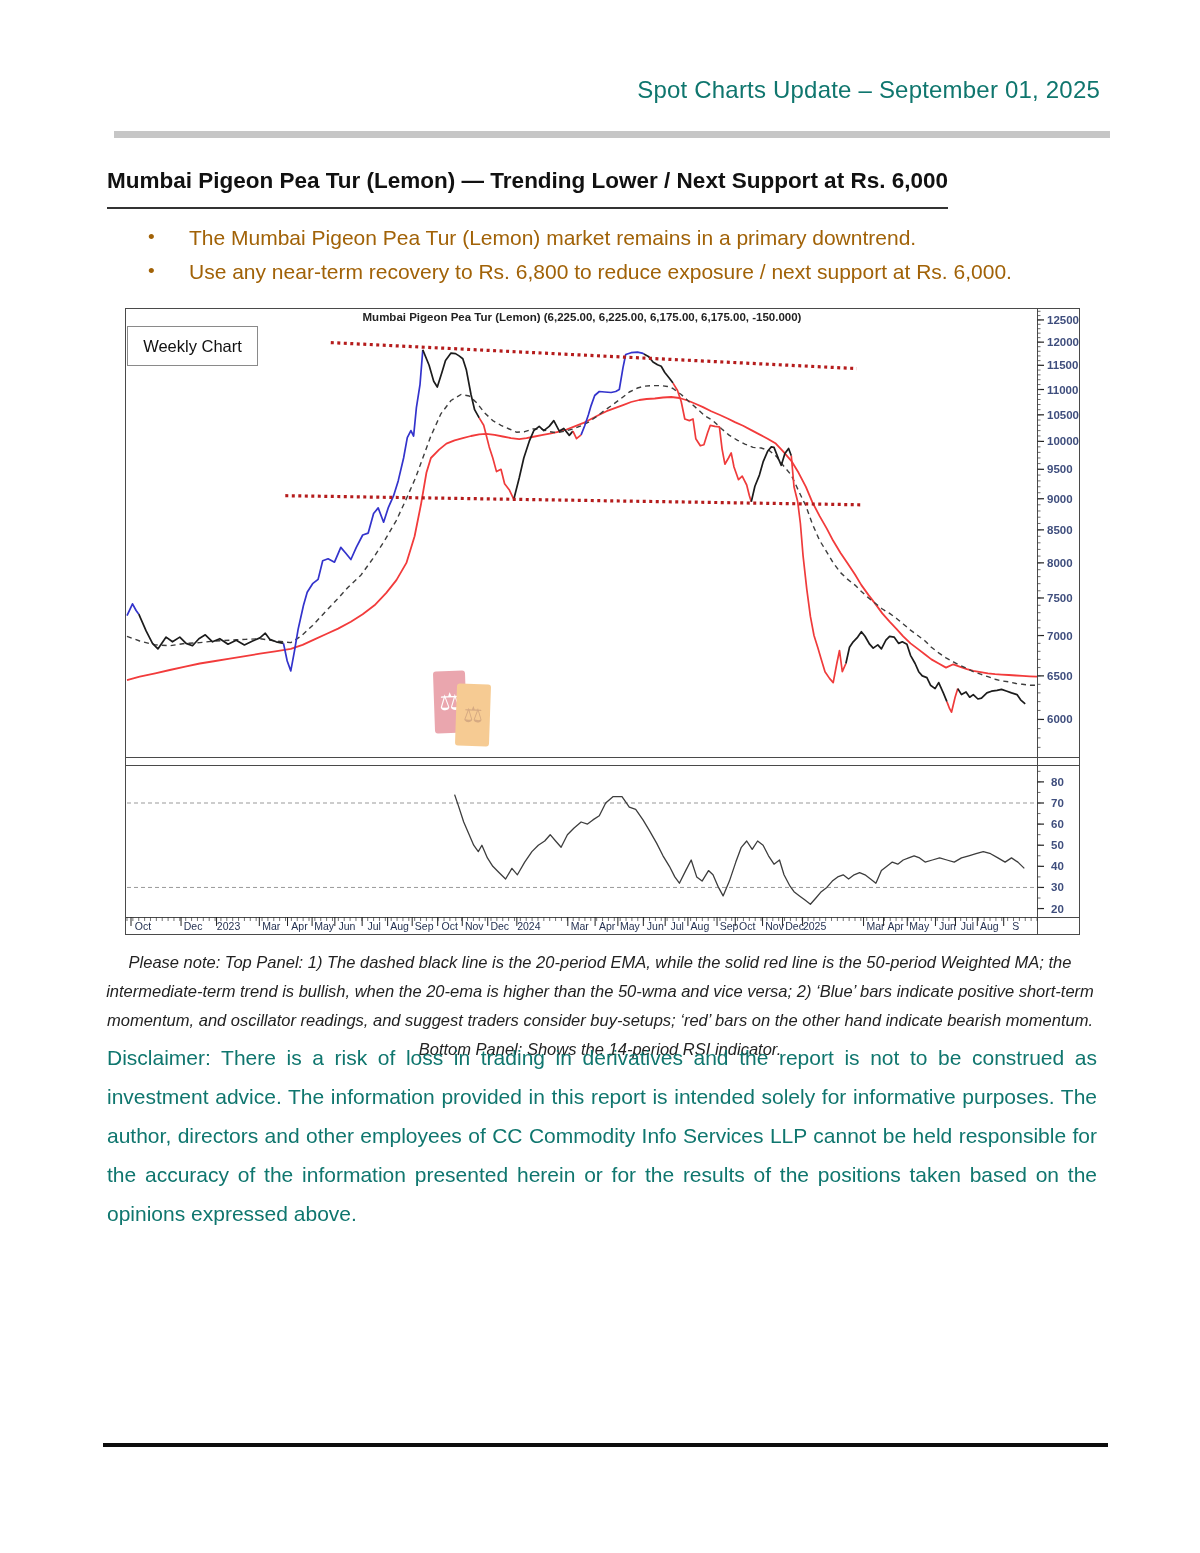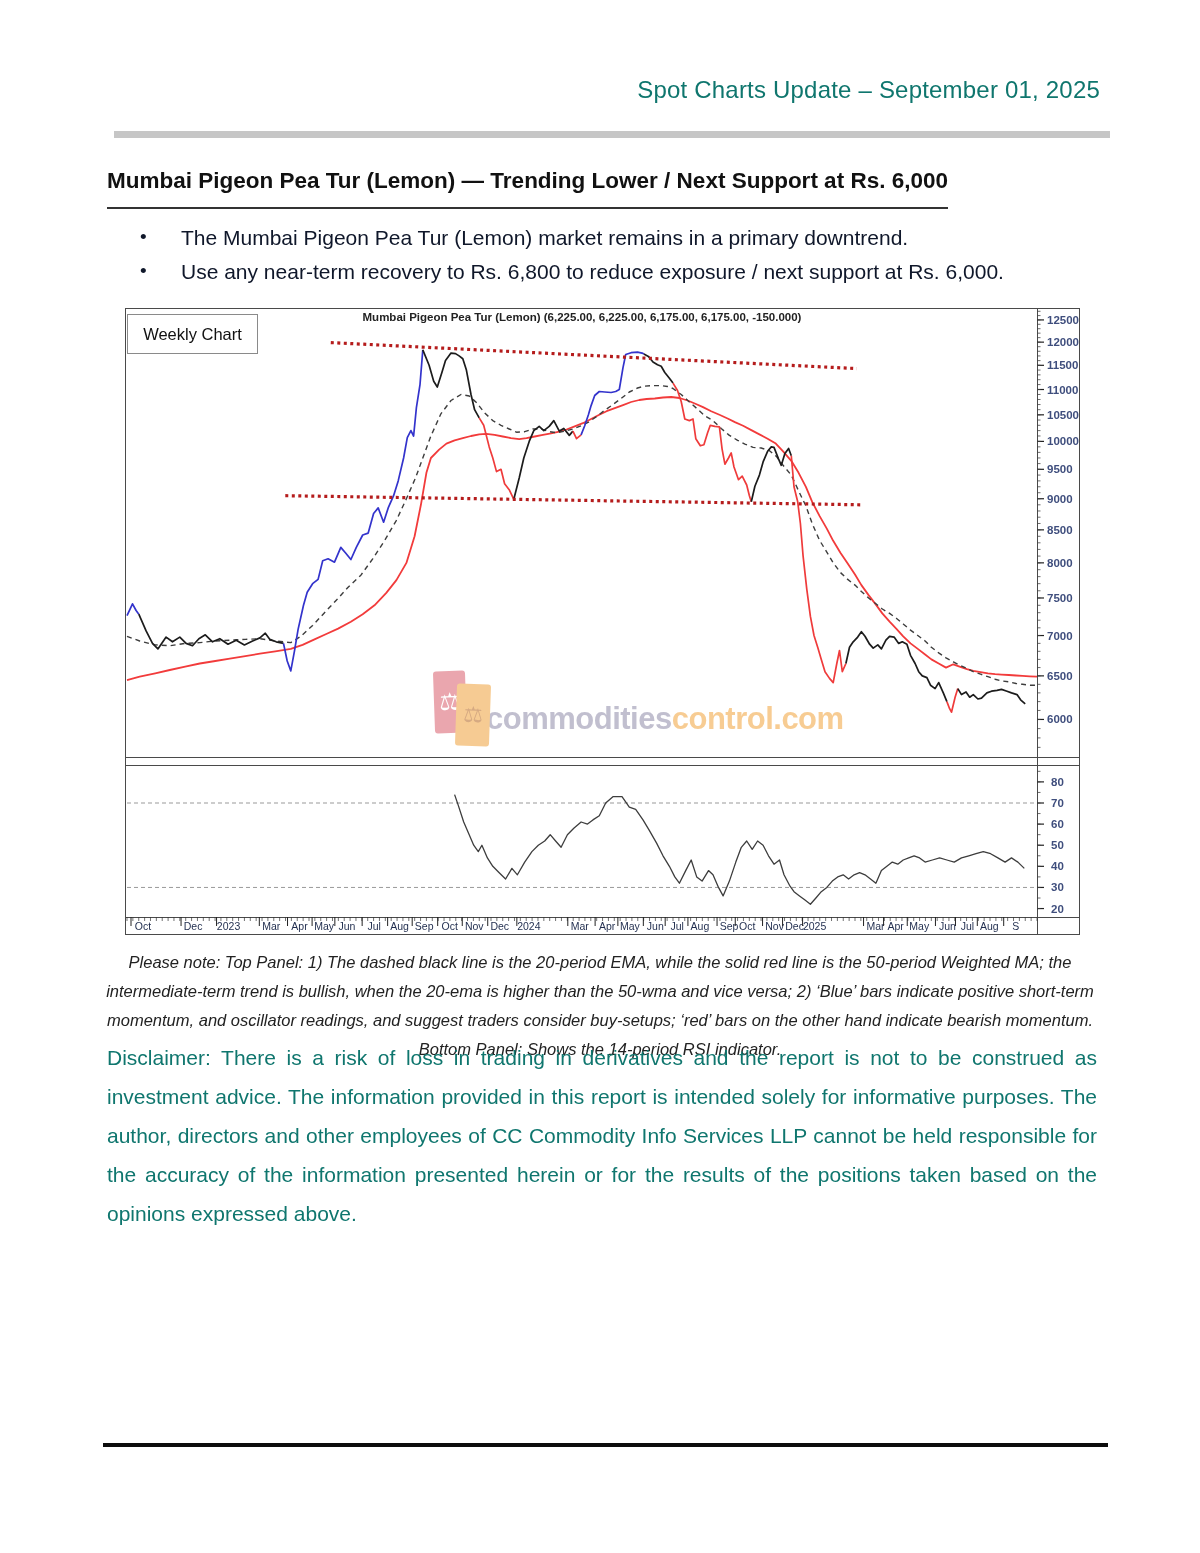--- a/index.html
+++ b/index.html
@@ -15,30 +15,30 @@
   }
   .header-bar {
     position:absolute; top:131px; left:114px; width:996px; height:7px;
     background:#c6c6c6;
   }
   .section-heading {
     position:absolute; top:168px; left:107px; width:1000px;
     font-size:22.5px; font-weight:bold; color:#111;
   }
   .section-heading span { border-bottom:2.5px solid #333; padding-bottom:14px; }
-  .bullet-row { position:absolute; left:140px; width:990px; font-size:21px; color:#0f172a; }
+  .bullet-row { position:absolute; left:148px; width:990px; font-size:21px; color:#a16207; }
   .bullet-row .dot { display:inline-block; width:41px; font-size:19px; vertical-align:top; }
   .bullet-1 { top:226px; }
   .bullet-2 { top:260px; }
 
   .chart-wrap { position:absolute; left:125px; top:308px; width:1067px; height:627px; }
   #chart-svg { position:absolute; left:0; top:0; }
 
   .weekly-chart-box {
-    position:absolute; left:2px; top:6px; width:131px; height:40px;
+    position:absolute; left:2px; top:18px; width:131px; height:40px;
     background:#fff; border:1.5px solid #8a8a8a;
     display:flex; align-items:center; justify-content:center;
     font-size:16.5px; color:#111; z-index:4;
   }
   .annotation-box {
     position:absolute; left:3px; top:464px; width:331px; height:133px;
     background:#fff; border:2px solid #9a9a9a; padding:9px 12px 6px 14px;
     font-size:18.5px; line-height:32px; color:#151515; z-index:4;
   }
   .watermark {
@@ -462,19 +462,18 @@
       <polyline points="205.8,34.6 731.8,60.6" fill="none" stroke="#b51c1c" stroke-width="3.2" stroke-linejoin="round" stroke-dasharray="3 3.5"></polyline>
       <polyline points="160.3,187.7 736.4,196.8" fill="none" stroke="#b51c1c" stroke-width="3.2" stroke-linejoin="round" stroke-dasharray="3 3.5"></polyline>
       <polyline points="329.6,486.6 333.2,497.1 338.7,514.0 344.2,526.7 348.7,537.2 353.3,543.6 356.9,537.2 362.4,549.9 367.8,558.3 374.2,564.7 380.6,571.0 386.9,560.4 392.4,566.8 399.7,554.1 406.9,543.6 413.3,537.2 419.7,533.0 425.2,526.7 430.6,533.0 436.1,539.3 442.4,526.7 448.8,520.3 456.1,514.0 462.5,516.1 467.9,511.9 474.3,507.7 480.7,495.0 487.9,488.7 497.0,488.7 504.3,499.2 510.7,501.3 518.0,511.9 524.3,522.4 531.6,535.1 538.0,547.8 544.4,558.3 549.8,568.9 554.4,575.2 560.7,562.6 566.2,552.0 571.7,568.9 577.1,573.1 583.5,562.6 588.0,566.8 593.5,579.4 598.1,587.9 604.4,573.1 610.8,554.1 616.3,539.3 621.7,533.0 627.2,541.4 632.6,533.0 638.1,537.2 643.5,547.8 649.0,556.2 654.5,552.0 659.0,566.8 664.5,577.3 669.0,583.7 674.5,587.9 680.0,592.1 685.4,596.3 690.9,590.0 696.3,583.7 701.8,579.4 707.3,573.1 712.7,568.9 718.2,566.8 723.6,571.0 729.1,566.8 734.6,564.7 740.0,566.8 745.5,571.0 750.9,575.2 756.4,562.6 761.9,558.3 767.3,554.1 772.8,556.2 778.2,552.0 783.7,549.9 789.1,547.8 794.6,549.9 800.1,554.1 807.4,552.0 814.6,549.9 821.9,552.0 829.2,554.1 836.5,549.9 843.8,547.8 851.0,545.7 858.3,543.6 865.6,545.7 872.9,549.9 880.1,554.1 886.5,549.9 892.9,554.1 899.3,560.4" fill="none" stroke="#3d3d3d" stroke-width="1.3" stroke-linejoin="round"></polyline>
     </svg>
   <div class="weekly-chart-box">Weekly Chart</div>
   <div class="watermark">
     <div class="wm-logo">
       <div class="wm-sq1">⚖</div>
       <div class="wm-sq2">⚖</div>
     </div>
-    <div class="wm-text"><span class="wm-gray">commodities</span><span class="wm-orange">control.com</span></div>
   </div>
 </div>
 
 <div class="chart-note">Please note: Top Panel: 1) The dashed black line is the 20-period EMA, while the solid red line is the 50-period Weighted MA; the intermediate-term trend is bullish, when the 20-ema is higher than the 50-wma and vice versa; 2) ‘Blue’ bars indicate positive short-term momentum, and oscillator readings, and suggest traders consider buy-setups; ‘red’ bars on the other hand indicate bearish momentum. Bottom Panel: Shows the 14-period RSI indicator.</div>
 <div class="disclaimer">Disclaimer: There is a risk of loss in trading in derivatives and the report is not to be construed as investment advice. The information provided in this report is intended solely for informative purposes. The author, directors and other employees of CC Commodity Info Services LLP cannot be held responsible for the accuracy of the information presented herein or for the results of the positions taken based on the opinions expressed above.</div>
 <div class="bottom-rule"></div>
 
 </body></html>

